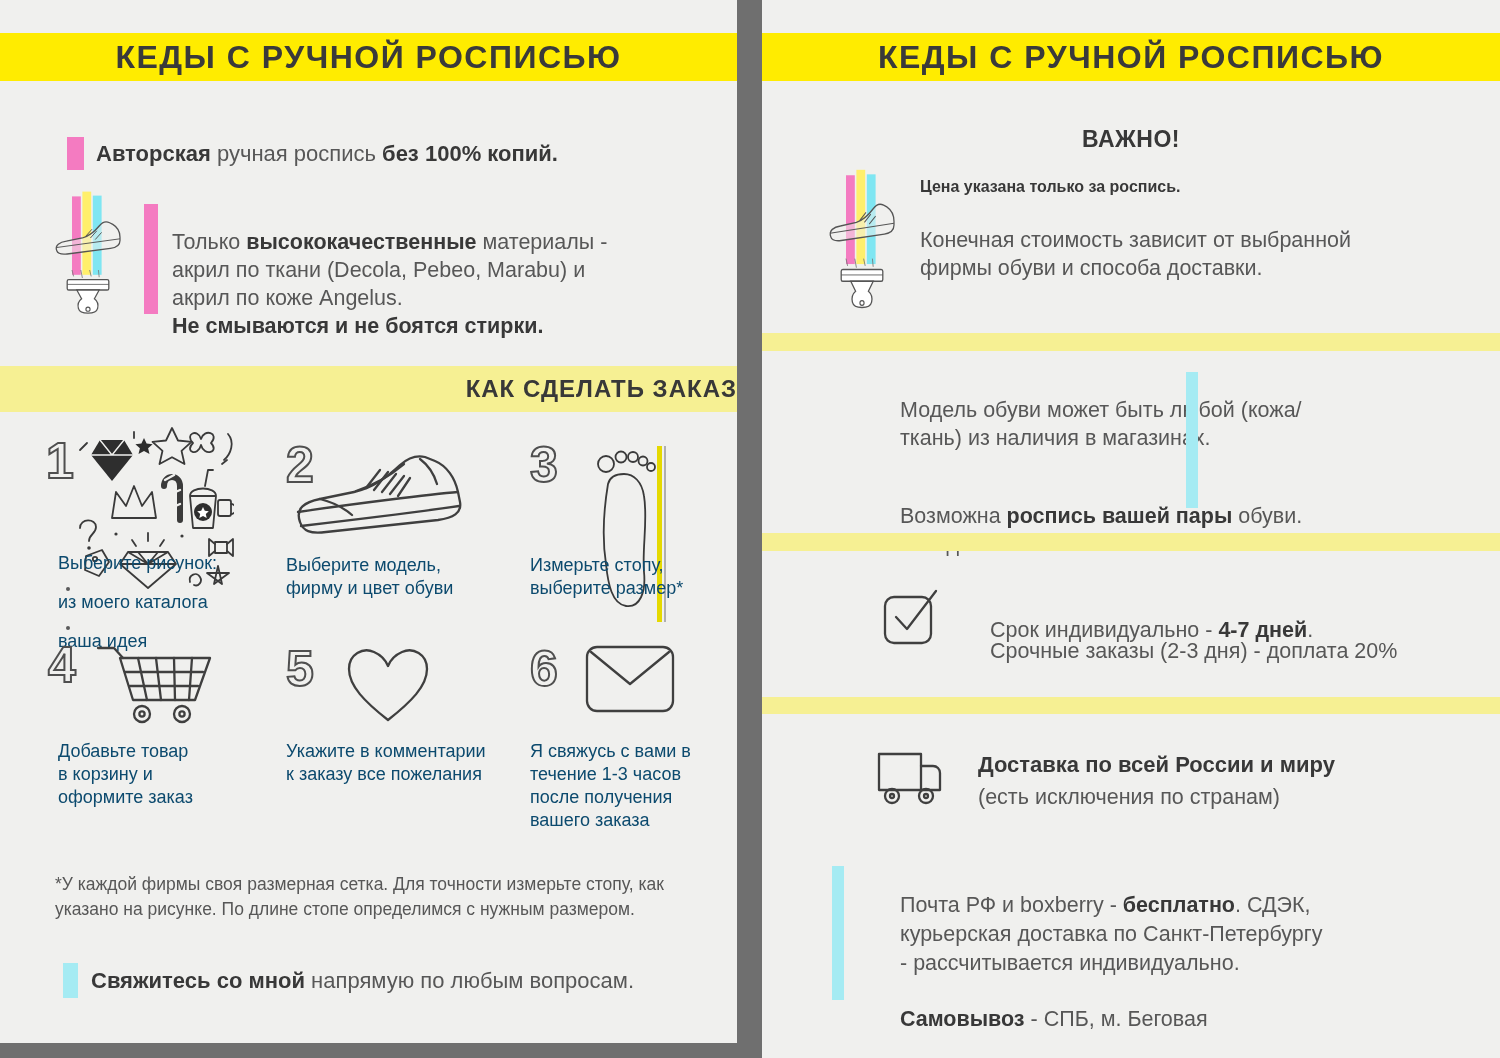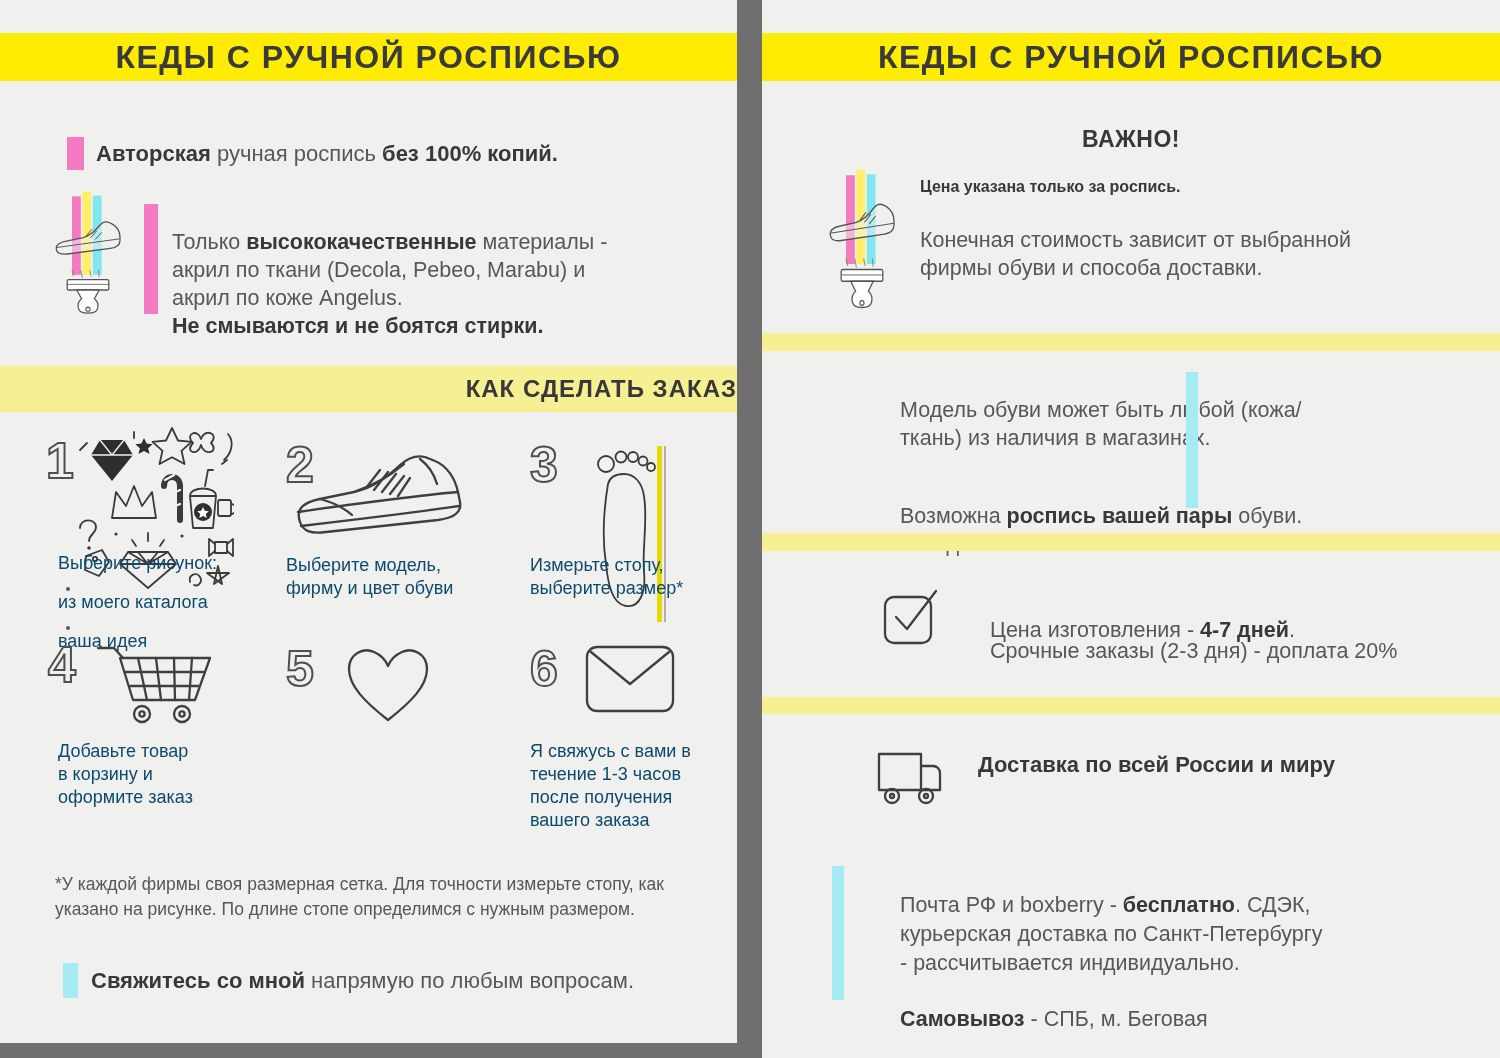--- a/index.html
+++ b/index.html
@@ -180,20 +180,22 @@
   <svg class="abs" style="left:584px; top:644px;" width="92" height="70" viewBox="0 0 92 70">
     <g class="ln">
       <rect x="3" y="3" width="86" height="64" rx="10"></rect>
       <path d="M7,8 L46,40 L85,8"></path>
     </g>
   </svg>
 
   <div class="abs steplabel" style="left:58px;  top:740px;">Добавьте товар
 в корзину и
 оформите заказ</div>
+  <div class="abs steplabel" style="left:286px; top:740px;">Укажите в комментарии
+к заказу все пожелания</div>
   <div class="abs steplabel" style="left:530px; top:740px;">Я свяжусь с вами в
 течение 1-3 часов
 после получения
 вашего заказа</div>
 
   <div class="abs" style="left:55px; top:872px; width:655px; font-size:17.5px; line-height:25px; white-space:pre-line;">*У каждой фирмы своя размерная сетка. Для точности измерьте стопу, как
 указано на рисунке. По длине стопе определимся с нужным размером.</div>
 
   <div class="accent cyan" style="left:63px; top:963px; width:15px; height:35px;"></div>
   <div class="abs" style="left:91px; top:963px; font-size:22px; line-height:35px;">
@@ -242,37 +244,38 @@
 
   <div class="band" style="top:533px; height:18px;"></div>
 
   <svg class="abs" style="left:120px; top:583px;" width="58" height="62" viewBox="0 0 58 62">
     <g class="ln">
       <rect x="3" y="14" width="46" height="46" rx="9"></rect>
       <path d="M14,34 L25,46 L54,8"></path>
     </g>
   </svg>
   <div class="abs t" style="left:228px; top:588px;">
-    <span>Цена изготовления - </span><span class="b">4-7 дней</span><span>.</span>
+    <span>Срок индивидуально - </span><span class="b">4-7 дней</span><span>.</span>
   </div>
   <div class="abs t" style="left:228px; top:637px;">Срочные заказы (2-3 дня) - доплата 20%</div>
 
   <div class="band" style="top:697px; height:17px;"></div>
 
   <svg class="abs" style="left:114px; top:748px;" width="72" height="60" viewBox="0 0 72 60">
     <g class="ln" stroke-width="2.1">
       <rect x="3" y="6" width="42" height="36"></rect>
       <path d="M45,18 L57,18 C61,18 64,21 64,25 L64,42 L45,42"></path>
       <circle cx="16" cy="48" r="7"></circle>
         <circle cx="16" cy="48" r="2"></circle>
       <circle cx="50" cy="48" r="7"></circle>
         <circle cx="50" cy="48" r="2"></circle>
     </g>
   </svg>
   <div class="abs b" style="left:216px; top:752px; font-size:22px;">Доставка по всей России и миру</div>
+  <div class="abs t" style="left:216px; top:783px;">(есть исключения по странам)</div>
 
   <div class="accent cyan" style="left:70px; top:866px; width:12px; height:134px;"></div>
   <div class="abs t" style="left:138px; top:862px; width:490px; line-height:29px;">
     <span>Почта РФ и boxberry - </span><span class="b">бесплатно</span><span>. СДЭК,
 курьерская доставка по Санкт-Петербургу
 - рассчитывается индивидуально.</span>
   </div>
   <div class="abs t" style="left:138px; top:977px;">
     <span class="b">Самовывоз</span><span> - СПБ, м. Беговая</span>
   </div>

